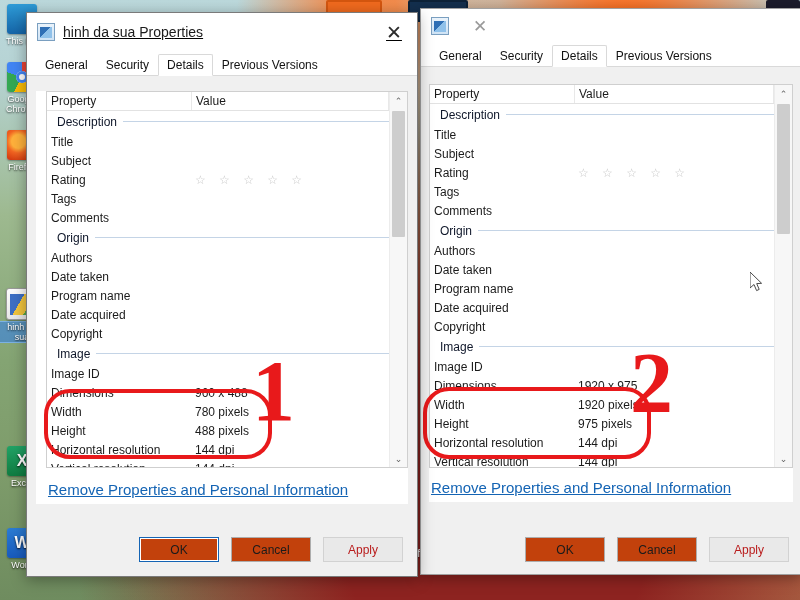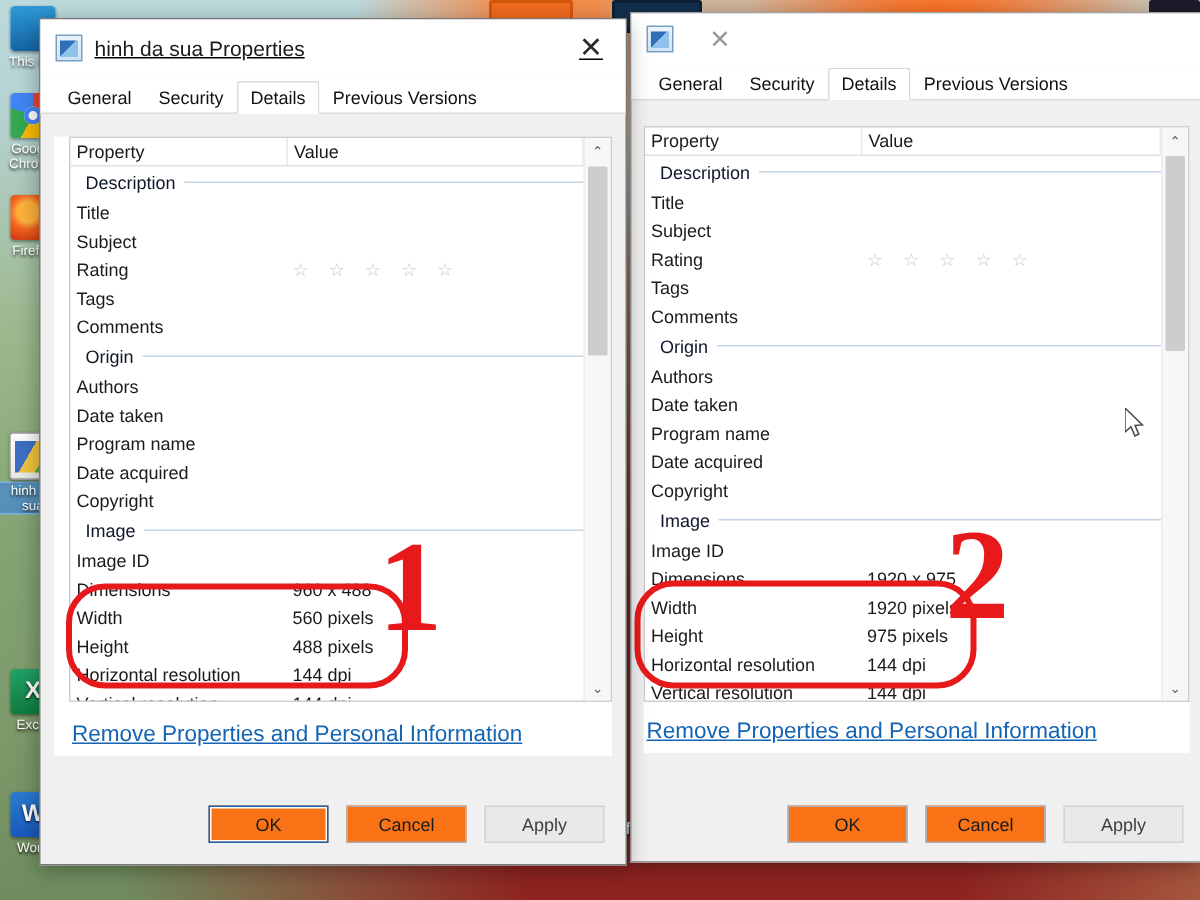--- a/index.html
+++ b/index.html
@@ -85,24 +85,24 @@
   
   .vscroll{position:absolute;top:0;right:0;bottom:0;width:17px;background:#f7f7f7;
     border-left:1px solid #ececec;}
   .sbtn{height:17px;display:flex;align-items:center;justify-content:center;color:#606060;font-size:9px;}
   .sthumb{position:absolute;left:2px;right:2px;background:#cdcdcd;border-radius:1px;}
 
   .linkrow{position:absolute;font-size:15px;}
   .link{color:#1464b4;text-decoration:underline;cursor:pointer;}
 
   .btnrow{position:absolute;display:flex;gap:12px;}
-  .btn{width:78px;height:23px;font-size:12px;color:#1b1b1b;background:#f97316;
+  .btn{width:78px;height:23px;font-size:12px;color:#1b1b1b;background:#c2410c;
     border:1px solid #adadad;display:flex;align-items:center;justify-content:center;}
   .btn.default{border:1px solid #1464b4;box-shadow:inset 0 0 0 1px #fff;}
-  .btn.disabled{color:#404040;background:#e9e9e9;border-color:#d2d2d2;}
+  .btn.disabled{color:#b91c1c;background:#e9e9e9;border-color:#d2d2d2;}
 
   
   .anno{position:absolute;pointer-events:none;}
   .ellipse{border:4px solid #e8191b;border-radius:26px;}
   .bignum{color:#e8191b;font:bold 86px/86px "Liberation Serif",serif;}
 
   .cursor{position:absolute;width:14px;height:20px;pointer-events:none;}
 </style>
 </head>
 <body>
@@ -341,21 +341,21 @@
           <div class="row">
             <div class="p">Image ID</div>
             <div class="v"></div>
           </div>
           <div class="row">
             <div class="p">Dimensions</div>
             <div class="v">960 x 488</div>
           </div>
           <div class="row">
             <div class="p">Width</div>
-            <div class="v">560 pixels</div>
+            <div class="v">780 pixels</div>
           </div>
           <div class="row">
             <div class="p">Height</div>
             <div class="v">488 pixels</div>
           </div>
           <div class="row">
             <div class="p">Horizontal resolution</div>
             <div class="v">144 dpi</div>
           </div>
           <div class="row">

